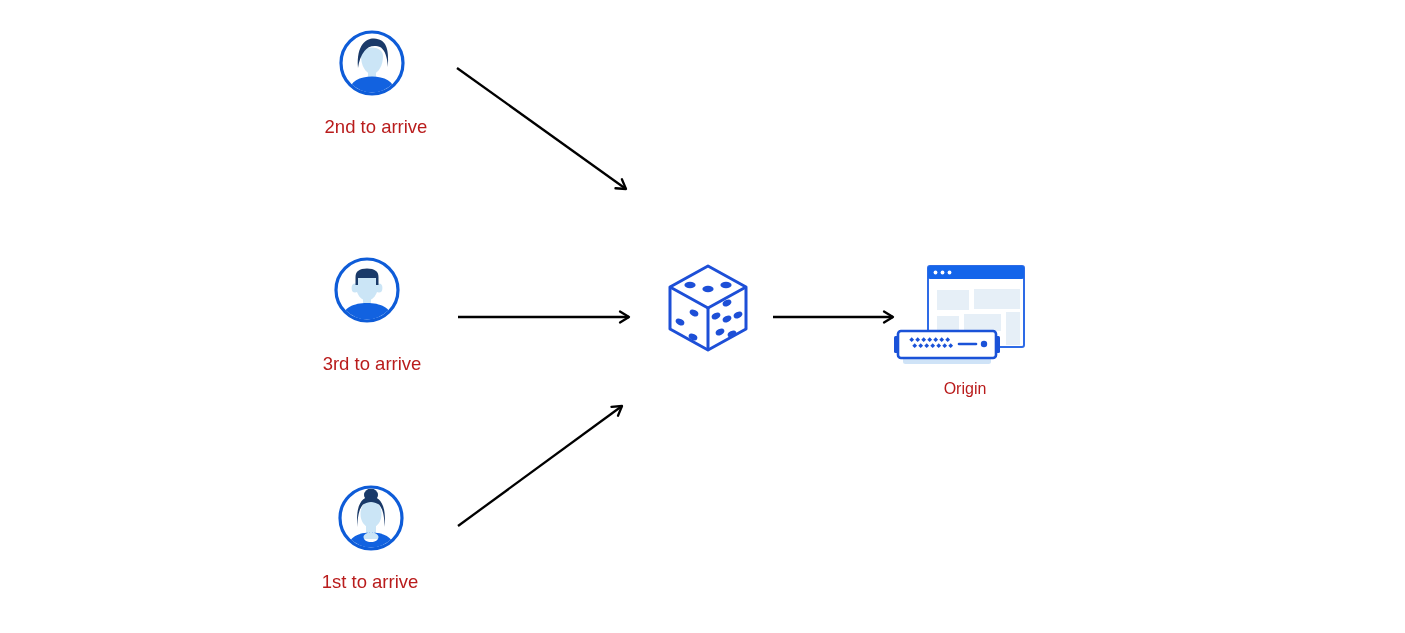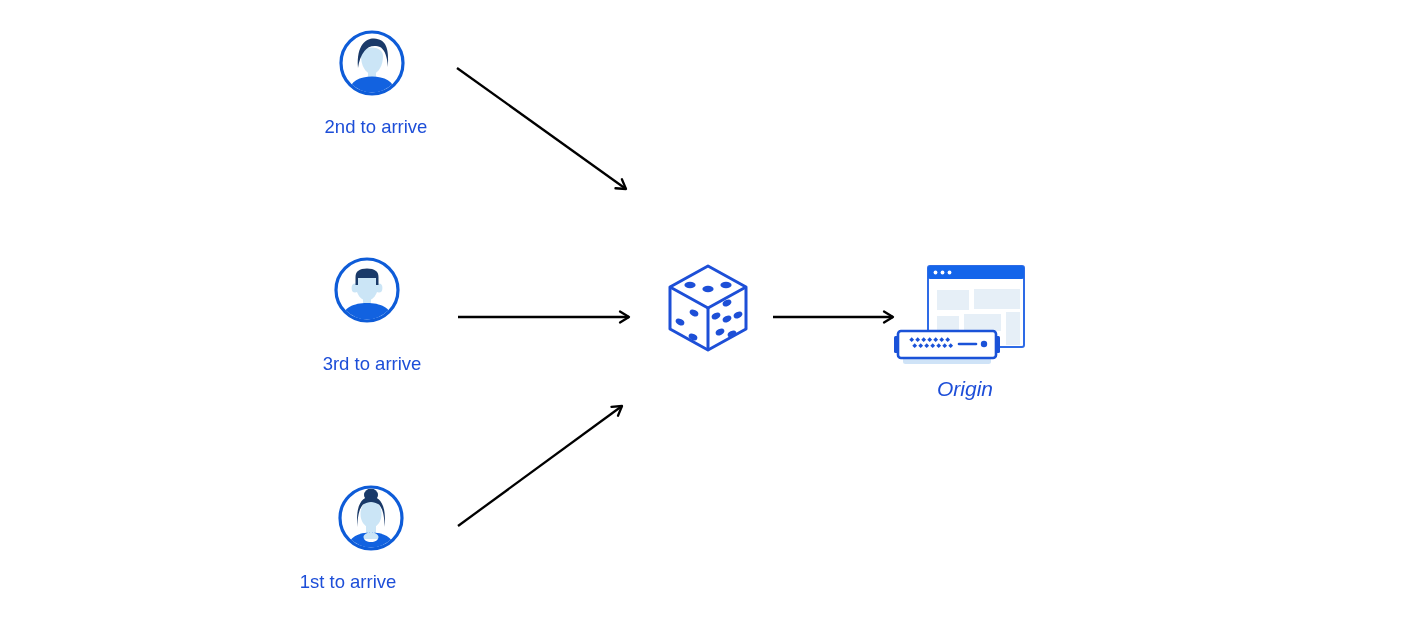--- a/index.html
+++ b/index.html
@@ -10,21 +10,21 @@
     background: #ffffff;
     font-family: "Liberation Sans", "DejaVu Sans", sans-serif;
     overflow: hidden;
   }
   .abs { position: absolute; }
   .node-label {
     position: absolute;
     transform: translateX(-50%);
     font-size: 18.5px;
     line-height: 20px;
-    color: #1d4ed8;
+    color: #b91c1c;
     white-space: nowrap;
   }
   svg { display: block; }
 </style>
 </head>
 <body>
 
 <div class="canvas">
 
   <svg class="abs" style="left:0; top:0;" width="1405" height="633" viewBox="0 0 1405 633">
@@ -82,21 +82,21 @@
     <circle cx="33" cy="33" r="31" fill="#ffffff" stroke="#0e5cd8" stroke-width="3.2"></circle>
     <g clip-path="url(#clipC)">
       <ellipse cx="33" cy="10" rx="7" ry="6.5" fill="#1a3a69"></ellipse>
       <path d="M28,40 L38,40 L38,54 L28,54 Z" fill="#cbe5f6"></path>
       <path d="M22,48 L44,48 L44,54 L22,54 Z" fill="#cbe5f6"></path>
       <ellipse cx="33" cy="29" rx="10.5" ry="13.8" fill="#cbe5f6"></ellipse>
       <path d="M19.5,42 C17,17 26,11.5 33,11.5 C40,11.5 49,17 46.5,42 C46.5,30 44.5,23.5 41,19.5 C35.5,16 30.5,16 25,19.5 C21.5,23.5 19.5,30 19.5,42 Z" fill="#1a3a69"></path>
       <path d="M9,66 C9,52.5 20,47.5 33,47.5 C46,47.5 57,52.5 57,66 L9,66 Z M33,47.5 C29,47.5 25.5,49.5 25.5,52 C25.5,55 29,57 33,57 C37,57 40.5,55 40.5,52 C40.5,49.5 37,47.5 33,47.5 Z" fill="#1262e0" fill-rule="evenodd"></path>
     </g>
   </svg>
-  <div class="node-label" style="left:348px; top:572px;">1st to arrive</div>
+  <div class="node-label" style="left:370px; top:572px;">1st to arrive</div>
 
   <svg class="abs" style="left:666px; top:263px;" width="84" height="90" viewBox="0 0 84 90">
     <g stroke="#1d4fd7" stroke-width="3" stroke-linejoin="round" fill="#ffffff">
       <polygon points="42,3 80,24 80,66 42,87 4,66 4,24"></polygon>
       <polyline points="4,24 42,45 80,24" fill="none"></polyline>
       <line x1="42" y1="45" x2="42" y2="87" fill="none"></line>
     </g>
     <g fill="#1d4fd7">
 
       <ellipse cx="24" cy="22" rx="5.6" ry="3.3"></ellipse>
@@ -150,15 +150,15 @@
         <rect x="34" y="86" width="3.4" height="3.4" transform="rotate(45 35.7 87.7)"></rect>
         <rect x="40" y="86" width="3.4" height="3.4" transform="rotate(45 41.7 87.7)"></rect>
         <rect x="46" y="86" width="3.4" height="3.4" transform="rotate(45 47.7 87.7)"></rect>
         <rect x="52" y="86" width="3.4" height="3.4" transform="rotate(45 53.7 87.7)"></rect>
         <rect x="58" y="86" width="3.4" height="3.4" transform="rotate(45 59.7 87.7)"></rect>
       </g>
       <line x1="68" y1="86" x2="85" y2="86" stroke="#1a52d8" stroke-width="2.6" stroke-linecap="round"></line>
       <circle cx="93" cy="86" r="3.2" fill="#1a52d8"></circle>
     </g>
   </svg>
-  <div class="node-label" style="left:965px; top:379px; font-size:21px;font-style:italic;">Origin</div>
+  <div class="node-label" style="left:965px; top:379px; font-size:16px;">Origin</div>
 
 </div>
 
 </body></html>

